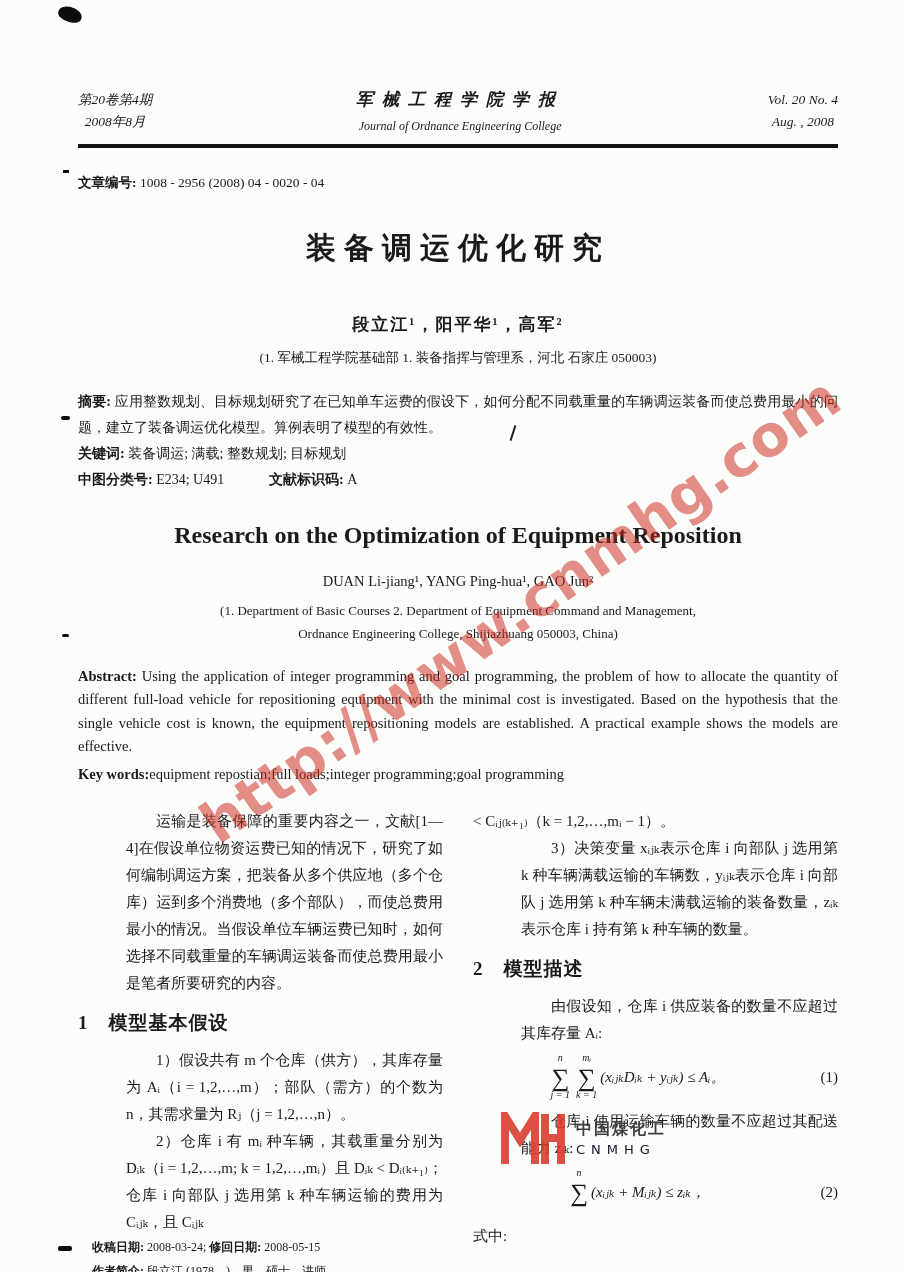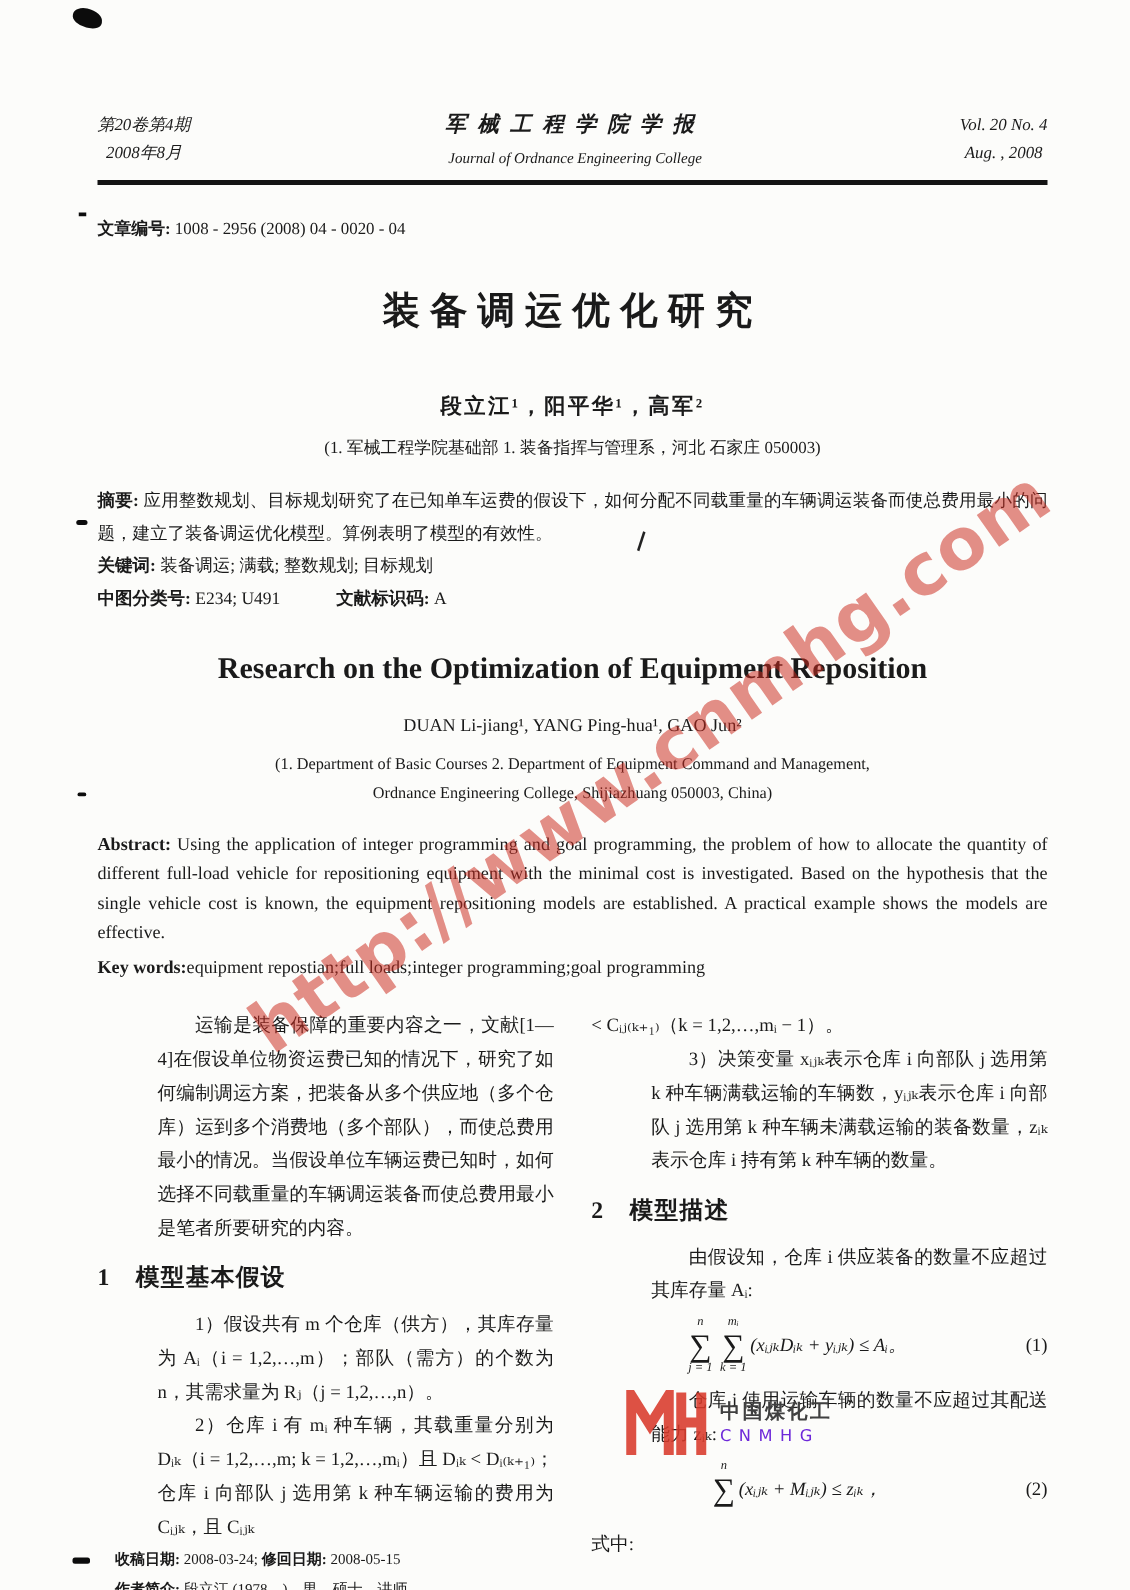--- a/index.html
+++ b/index.html
@@ -80,21 +80,21 @@
     color:var(--watermark);opacity:.52;
     font-family:"DejaVu Sans","Liberation Sans",sans-serif;
     pointer-events:none;z-index:30;white-space:nowrap;
   }
 
   
   .logo{position:absolute;left:500px;top:1112px;display:flex;align-items:center;gap:10px;z-index:31;}
   .logo-mark{opacity:.88;}
   .logo-text{display:flex;flex-direction:column;}
   .logo-cn{font-size:16px;font-weight:bold;color:#404040;font-family:Liberation Mono, monospace;letter-spacing:2px;}
-  .logo-en{font-size:13px;color:#6d28d9;letter-spacing:6px;font-family:"DejaVu Sans","Liberation Sans",sans-serif;margin-top:2px;}
+  .logo-en{font-size:13px;color:#0f172a;letter-spacing:6px;font-family:"DejaVu Sans","Liberation Sans",sans-serif;margin-top:2px;}
 
   
   .artifact{position:absolute;background:#0c0c0c;z-index:5;}
   .a1{left:58px;top:7px;width:24px;height:15px;border-radius:45% 60% 40% 55%;transform:rotate(12deg);}
   .a2{left:63px;top:170px;width:6px;height:3px;}
   .a3{left:61px;top:416px;width:9px;height:4px;border-radius:2px;}
   .a4{left:62px;top:634px;width:7px;height:3px;border-radius:2px;}
   .a5{left:58px;top:1246px;width:14px;height:5px;border-radius:2px;}
   .a6{left:512px;top:425px;width:2px;height:16px;transform:rotate(18deg);background:#222;}
 </style>

